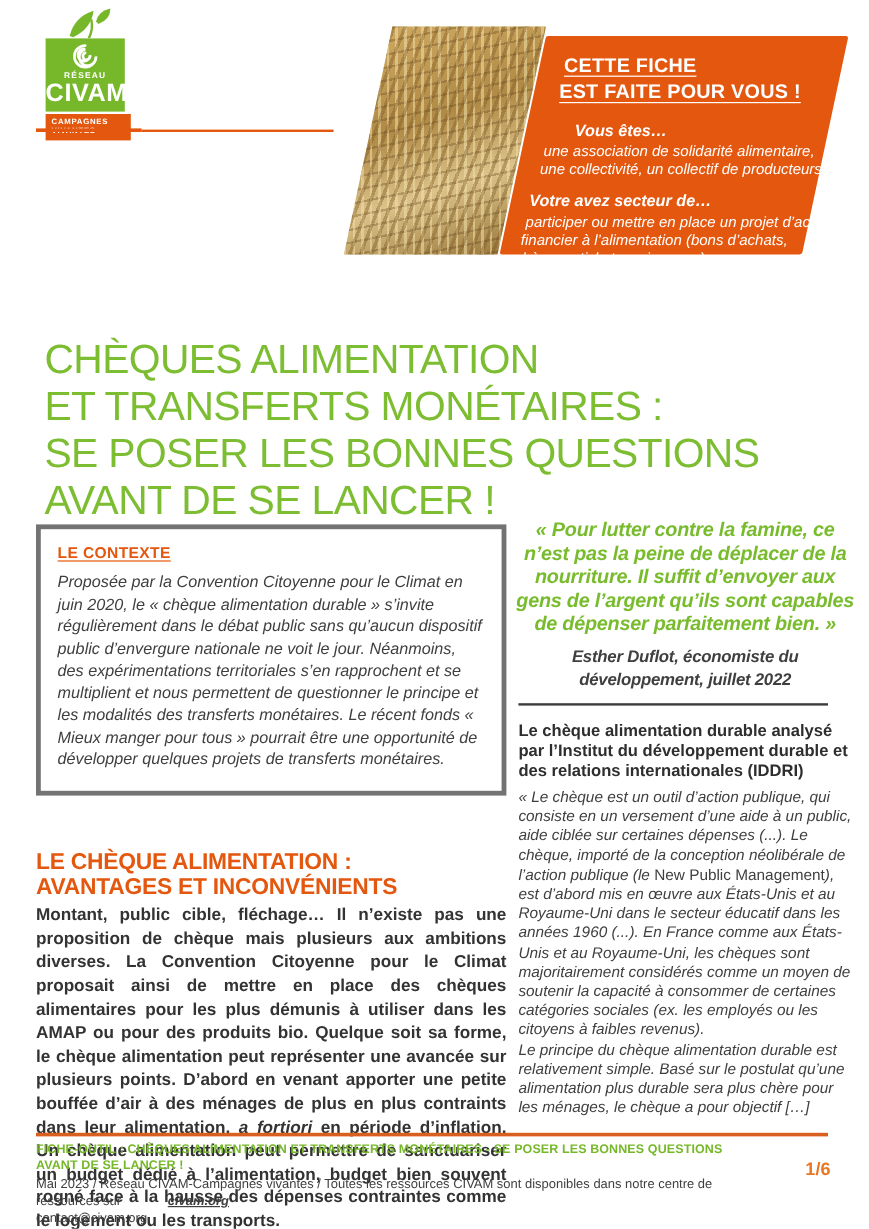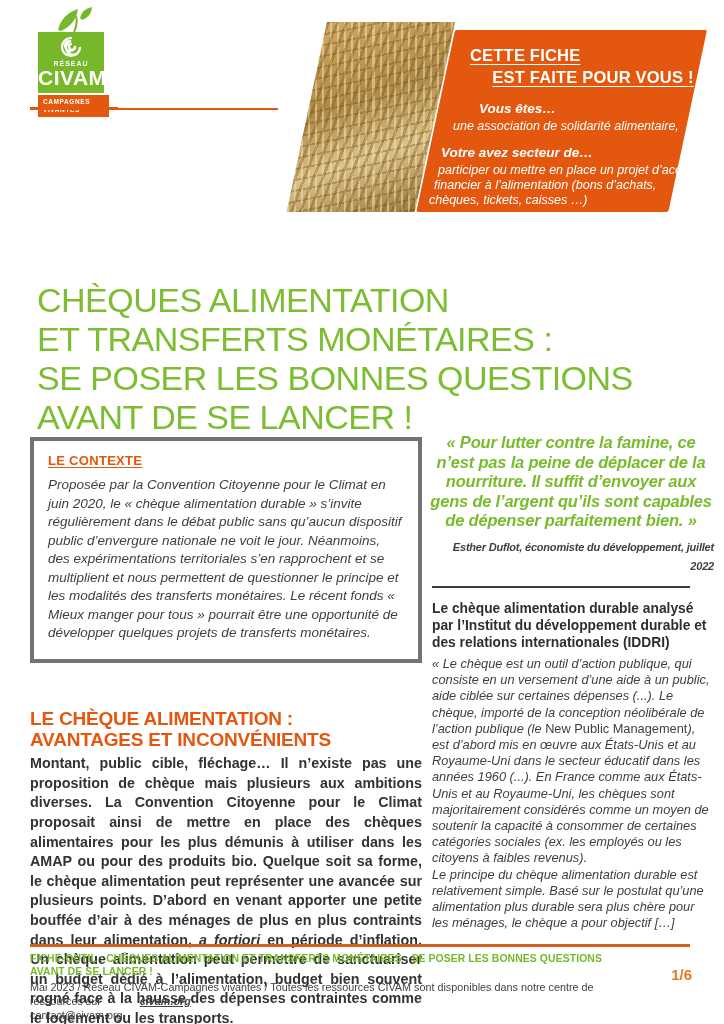--- a/index.html
+++ b/index.html
@@ -34,21 +34,21 @@
   }
   .orange-banner{
     position:absolute;left:455px;top:30px;width:252px;height:182px;
     transform:skewX(-12deg);transform-origin:0 0;
     background:#E4570E;border-radius:2px;
   }
   .banner-text{position:absolute;left:420px;top:30px;width:300px;color:#fff;}
   .bt{display:block;white-space:nowrap;}
   .bt-title{font-size:16.5px;font-weight:bold;letter-spacing:.2px;text-decoration:underline;text-underline-offset:3px;}
   .bt1{margin:16px 0 0 50px;}
-  .bt2{margin:3px 0 0 46px;text-align:center;}
+  .bt2{margin:3px 0 0 46px;}
   .bt-label{font-size:13.5px;font-weight:bold;font-style:italic;}
   .bt3{margin:14px 0 0 59px;}
   .bt-it{font-size:12.5px;font-style:italic;line-height:15px;}
   .bt4{margin:3px 0 0 33px;}
   .bt5{margin:0 0 0 30px;}
   .bt6{margin:11px 0 0 21px;}
   .bt7{margin:3px 0 0 18px;}
   .bt8{margin:0 0 0 14px;}
   .bt9{margin:0 0 0 9px;}
 
@@ -73,21 +73,21 @@
     font-style:italic;font-size:13.5px;line-height:18.5px;color:#3f3f3f;
   }
 
   
   .quote{
     position:absolute;left:428px;top:433px;width:286px;text-align:center;
     color:#78BC2D;font-weight:bold;font-style:italic;
     font-size:16.5px;line-height:19.5px;letter-spacing:-.2px;
   }
   .quote-attrib{
-    margin-top:7px;color:#3f3f3f;font-size:11px;font-weight:bold;font-style:italic;text-align:right;
+    margin-top:7px;color:#3f3f3f;font-size:14px;font-weight:bold;font-style:italic;
   }
   .dark-sep{position:absolute;left:432px;top:586px;width:258px;height:2px;background:#3c3c3c;}
 
   
   .iddri{position:absolute;left:432px;top:600px;width:282px;}
   .iddri-heading{font-weight:bold;font-size:13.8px;line-height:17px;color:#2e2e2e;margin-bottom:5px;}
   .iddri-quote{font-style:italic;font-size:12.8px;line-height:16.2px;color:#3f3f3f;}
   .iddri-quote .upright{font-style:normal;}
 
   
@@ -138,20 +138,21 @@
   <span class="thin"></span>
 </div>
 
 <div class="wheat"></div>
 <div class="orange-banner"></div>
 <div class="banner-text">
   <span class="bt bt-title bt1">CETTE FICHE</span>
   <span class="bt bt-title bt2">EST FAITE POUR VOUS !</span>
   <span class="bt bt-label bt3">Vous êtes…</span>
   <span class="bt bt-it bt4">une association de solidarité alimentaire,</span>
+  <span class="bt bt-it bt5">une collectivité, un collectif de producteurs</span>
   <span class="bt bt-label bt6">Votre avez secteur de…</span>
   <span class="bt bt-it bt7">participer ou mettre en place un projet d’accès</span>
   <span class="bt bt-it bt8">financier à l’alimentation (bons d’achats,</span>
   <span class="bt bt-it bt9">chèques, tickets, caisses …)</span>
 </div>
 
 <h1 class="main-title">
   <span>CHÈQUES ALIMENTATION</span>
   <span>ET TRANSFERTS MONÉTAIRES :</span>
   <span>SE POSER LES BONNES QUESTIONS</span>

